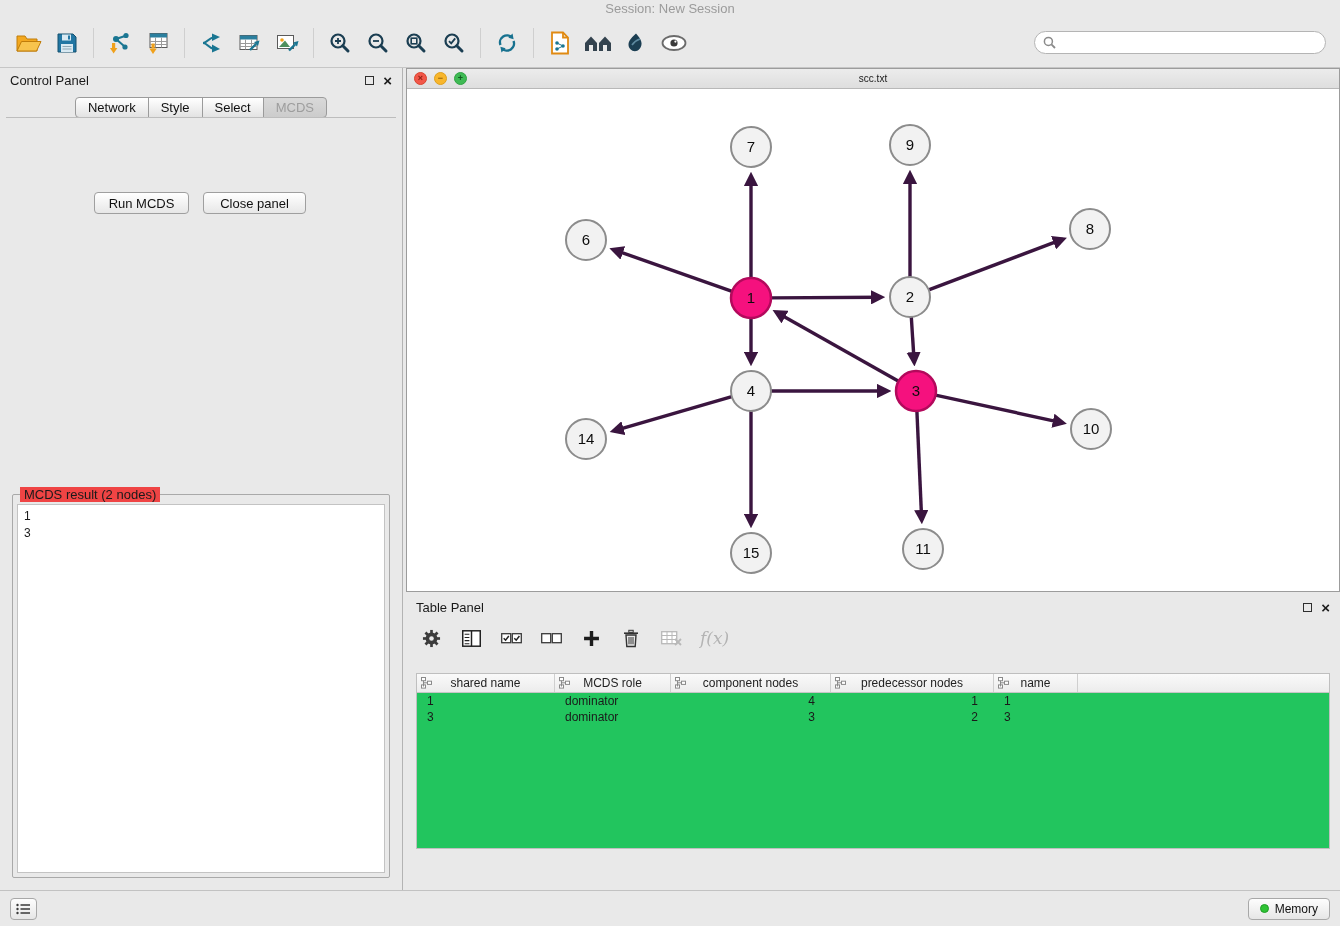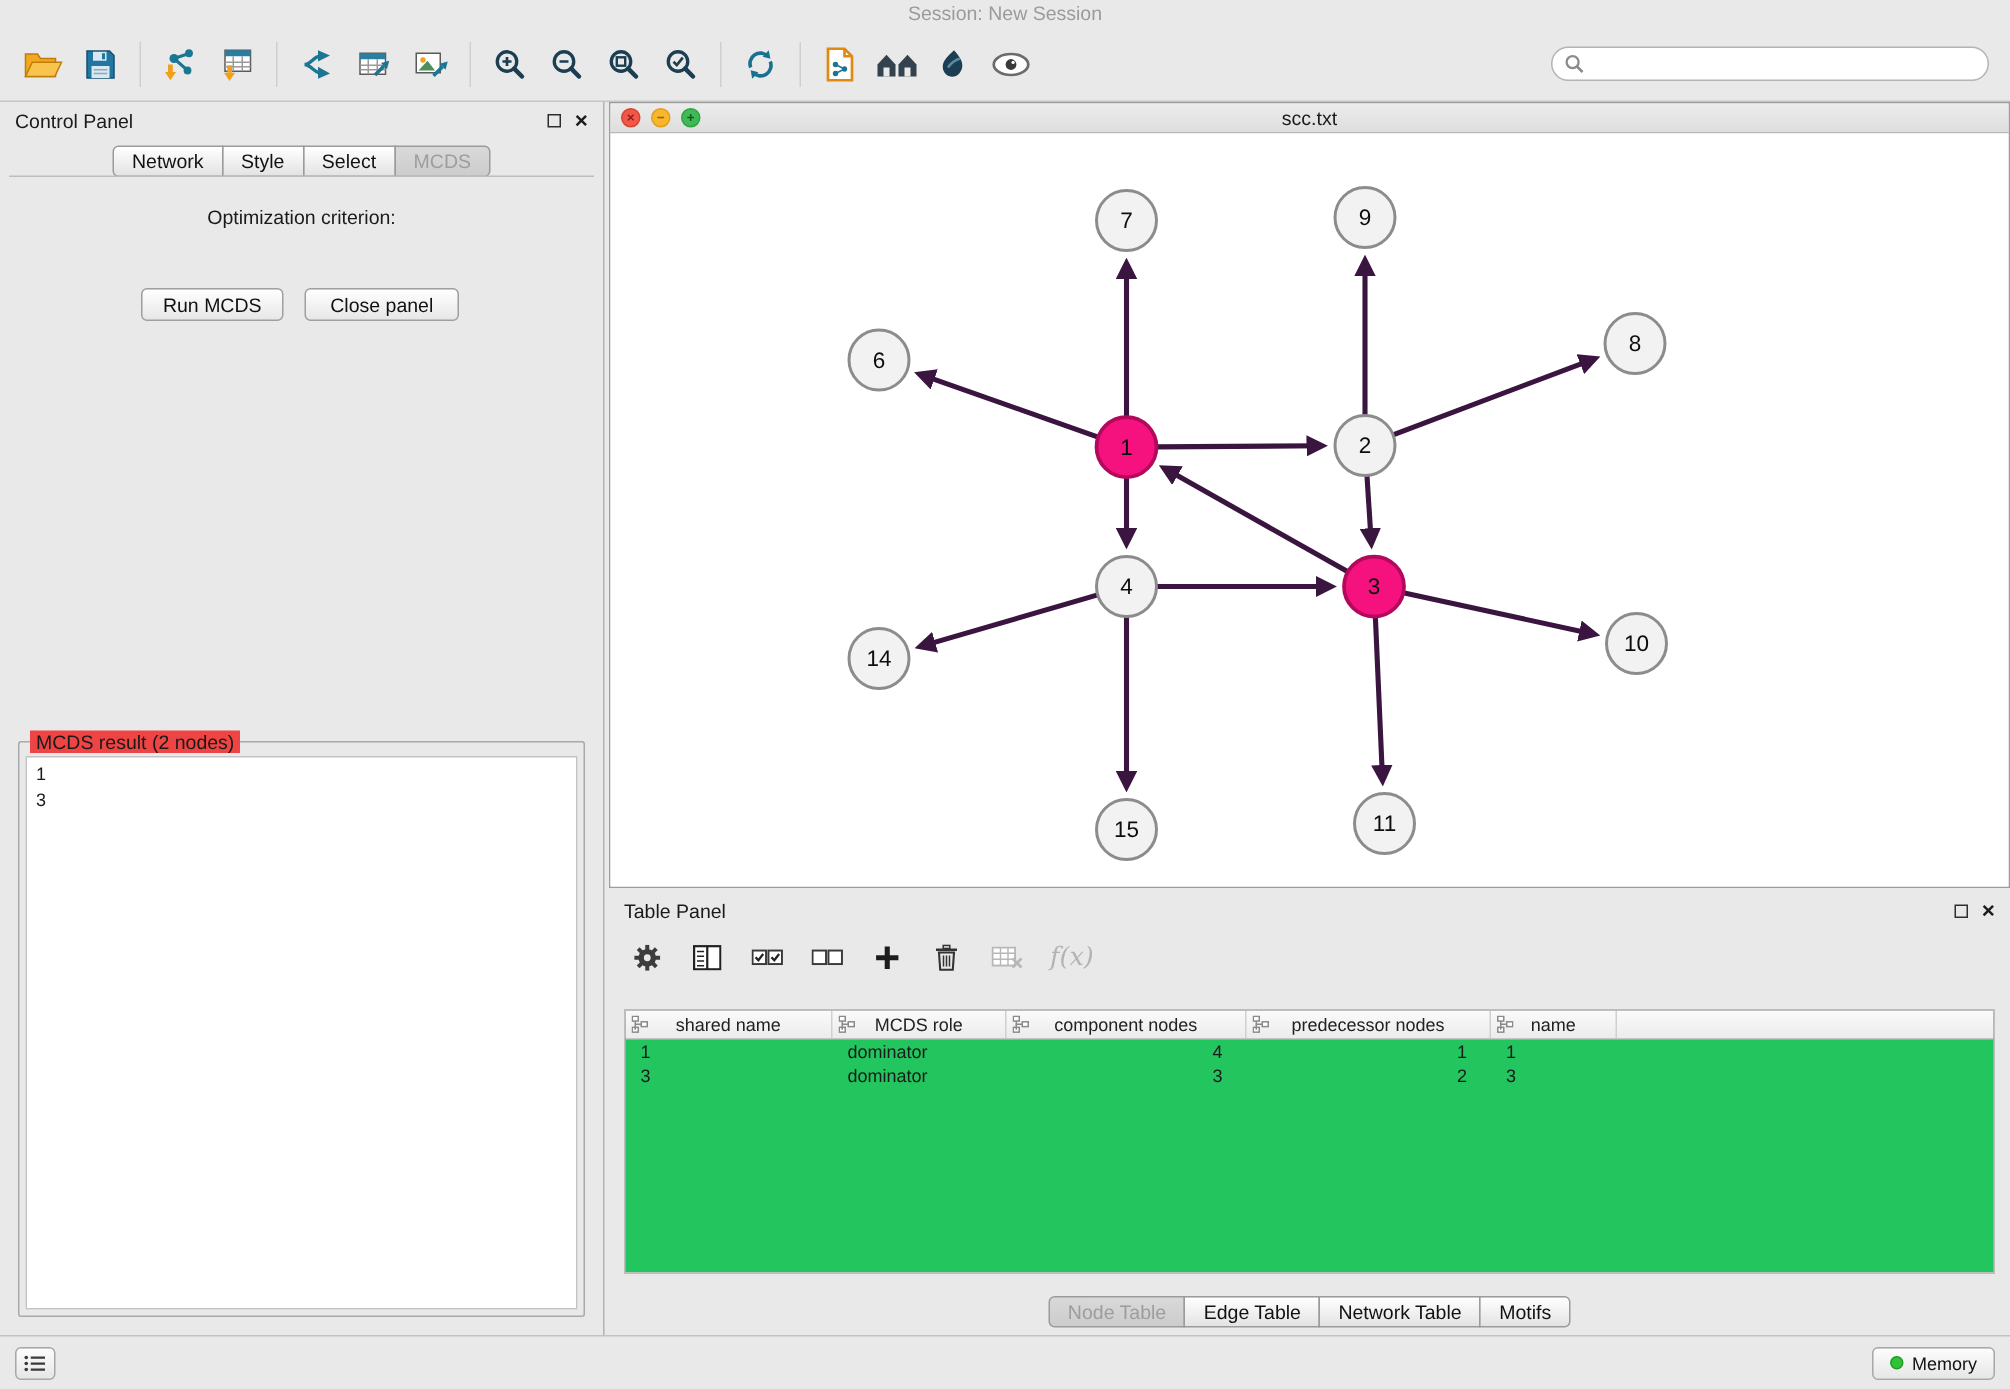--- a/index.html
+++ b/index.html
@@ -58,21 +58,21 @@
                   border:1px solid #a9a9a9; border-radius:2px; }
   .group-label { position:absolute; top:-8px; left:7px; background:#ef4444; padding:0 4px; font-size:13px; }
   .result-list { position:absolute; top:9px; left:4px; right:4px; bottom:4px; background:#fff;
                  border:1px solid #c3c3c3; font-size:12px; padding:3px 6px; line-height:17px; }
 
   
   #net-window { position:absolute; left:406px; top:68px; width:934px; height:524px; background:#fff;
                 border:1px solid #9c9c9c; }
   #net-titlebar { position:relative; height:20px; background:linear-gradient(#ececec,#dedede);
                   border-bottom:1px solid #b8b8b8; display:flex; align-items:center; padding:0 7px; }
-  #net-title { position:absolute; left:0; right:0; text-align:center; font-size:13px; pointer-events:none; }
+  #net-title { position:absolute; left:0; right:0; text-align:center; font-size:10px; pointer-events:none; }
   .traffic { width:13px; height:13px; border-radius:50%; margin-right:7px; display:flex; align-items:center;
              justify-content:center; font-size:9px; font-weight:bold; z-index:1; line-height:1; }
   .t-red    { background:#f25749; border:1px solid #d8442f; color:#8a1f12; }
   .t-yellow { background:#f8b62c; border:1px solid #dfa01c; color:#93610a; }
   .t-green  { background:#3fba54; border:1px solid #2fa343; color:#115c20; }
   #net-canvas { position:absolute; top:20px; left:0; right:0; bottom:0; background:#fff; }
   #graph-svg { width:100%; height:100%; display:block; }
   #graph-svg text { font-family:"Liberation Sans",sans-serif; }
 
   
@@ -261,21 +261,20 @@
       <span class="close-x">×</span>
     </span>
   </div>
   <div class="tabs-row">
       <div class="ctab">Network</div>
       <div class="ctab">Style</div>
       <div class="ctab">Select</div>
       <div class="ctab active">MCDS</div>
     </div>
   <div class="tabline"></div>
-  <div class="opt-label">Optimization criterion:</div>
   <button class="btn" id="run-btn">Run MCDS</button>
   <button class="btn" id="closep-btn">Close panel</button>
   <div class="result-group">
     <span class="group-label">MCDS result (2 nodes)</span>
     <div class="result-list">
         <div>1</div>
         <div>3</div>
       </div>
   </div>
 </div>
@@ -458,26 +457,20 @@
         </div>
         <div class="tr">
           <div class="td td-left" style="width: 138px;">3</div>
           <div class="td td-left" style="width: 116px;">dominator</div>
           <div class="td td-right" style="width: 160px;">3</div>
           <div class="td td-right" style="width: 163px;">2</div>
           <div class="td td-left" style="width: 84px;">3</div>
         </div>
       </div>
   </div>
-  <div class="table-tabs">
-      <div class="ctab active">Node Table</div>
-      <div class="ctab">Edge Table</div>
-      <div class="ctab">Network Table</div>
-      <div class="ctab">Motifs</div>
-    </div>
 </div>
 
 <div id="statusbar">
   <span id="list-btn">
     <svg width="15" height="12" viewBox="0 0 15 12">
         <circle cx="1.5" cy="2" r="1.2" fill="#3a3a3a"></circle>
         <circle cx="1.5" cy="6" r="1.2" fill="#3a3a3a"></circle>
         <circle cx="1.5" cy="10" r="1.2" fill="#3a3a3a"></circle>
         <path d="M4.5 2 H14 M4.5 6 H14 M4.5 10 H14" stroke="#3a3a3a" stroke-width="1.5"></path>
       </svg>

